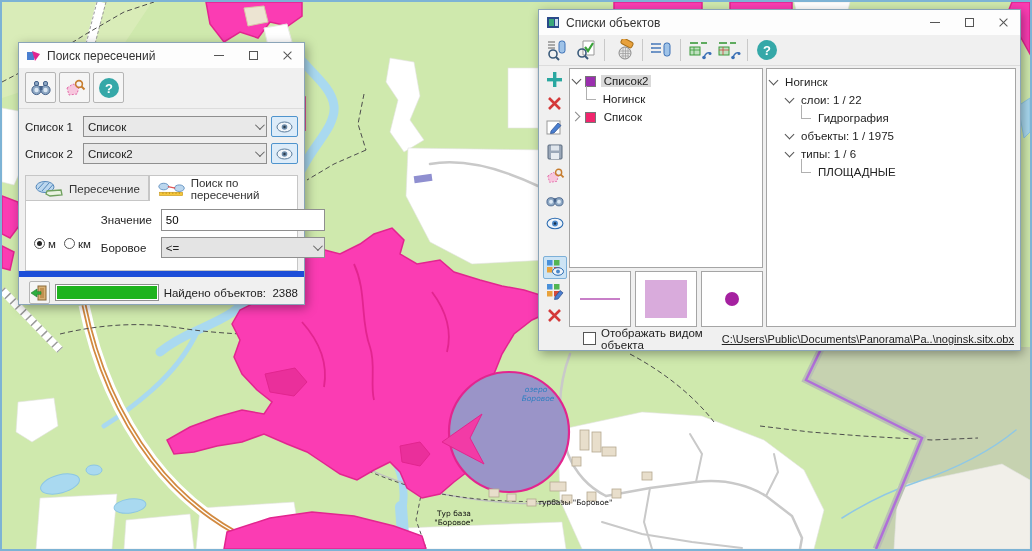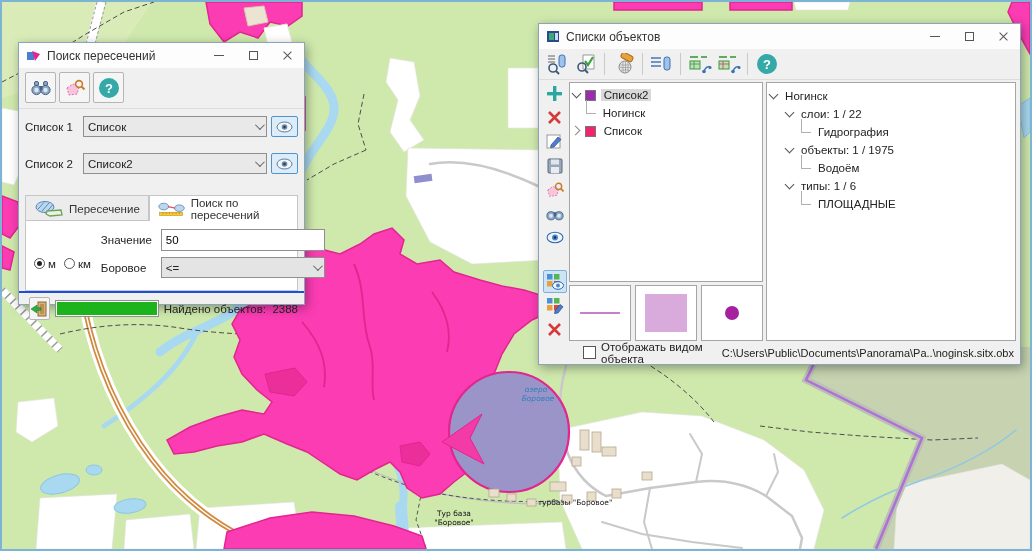--- a/index.html
+++ b/index.html
@@ -26,21 +26,21 @@
       width:1px; height:11px; background:#555; }
   .glyph-close::before{ transform:rotate(45deg);} .glyph-close::after{ transform:rotate(-45deg);}
 
   
   #intersect-win { left:16px; top:40px; width:287px; height:263px; }
   .idlg-toolbar { display:flex; gap:3px; padding:4px 6px 5px 6px;
                   border-bottom:1px solid #dcdcdc; }
   .tbtn { width:31px; height:31px; background:#f5f5f5; border:1px solid #b5b5b5;
           border-radius:2px; display:flex; align-items:center; justify-content:center; }
   .idlg-rows { padding:7px 6px 2px 6px; }
-  .frow { display:flex; align-items:center; margin-bottom:16px; }
+  .frow { display:flex; align-items:center; margin-bottom:6px; }
   .frow .lbl { width:58px; font-size:11.5px; color:#222; }
   .combo { flex:1 1 auto; height:21px; background:#e9e9e9; border:1px solid #8f8f8f;
            display:flex; align-items:center; padding:0 4px; font-size:11.5px; position:relative; }
   .combo .chev { margin-left:auto; width:7px; height:7px; border-right:1px solid #666;
                  border-bottom:1px solid #666; transform:rotate(45deg) translateY(-2px); }
   .eyebtn { width:27px; height:21px; margin-left:4px; background:#ddecf9;
             border:1px solid #4f94cd; border-radius:2px;
             display:flex; align-items:center; justify-content:center; }
   .tabwrap { margin:3px 6px 0 6px; flex:1 1 auto; display:flex; flex-direction:column;justify-content:space-between; }
   .tabbar { display:flex; height:26px; }
@@ -54,29 +54,29 @@
   .rdot { width:11px; height:11px; border:1px solid #555; border-radius:50%; background:#fff;
           display:inline-flex; align-items:center; justify-content:center; }
   .rdot.on::after { content:""; width:5px; height:5px; border-radius:50%; background:#222; }
   .fields { flex:1 1 auto; }
   .fieldrow { display:flex; align-items:center; margin-bottom:6px; }
   .fieldrow .flbl { width:60px; font-size:11.5px; }
   .fieldrow input { flex:1 1 auto; height:22px; border:1px solid #8f8f8f; font-size:11.5px;
                     padding:0 4px; font-family:inherit; }
   .combo.gray { background:#e4e4e4; }
   .idlg-bottom { flex:0 0 auto; display:flex; align-items:center; gap:5px;
-                 padding:4px 6px 5px 10px; border-top:2px solid #1d4ed8; }
+                 padding:4px 6px 5px 10px; border-top:6px solid #1d4ed8; }
   .exitbtn { width:29px; height:23px; background:#f5f5f5; border:1px solid #b5b5b5;
              border-radius:2px; display:flex; align-items:center; justify-content:center; }
   .progress { width:147px; height:17px; border:1px solid #8f8f8f; background:#fff; padding:1px; }
   .progress .fill { width:100%; height:100%; background:#1db31d; }
   .statustxt { flex:1 1 auto; text-align:right; font-size:11.5px; white-space:pre; }
 
   
-  #lists-win { left:536px; top:21px; width:483px; height:342px; }
+  #lists-win { left:536px; top:7px; width:483px; height:342px; }
   .ldlg-toolbar { display:flex; align-items:center; gap:2px; padding:2px 4px;
                   border-bottom:1px solid #dcdcdc; height:31px; }
   .flat { width:27px; height:26px; display:flex; align-items:center; justify-content:center;
           border-radius:2px; }
   .tsep { width:1px; height:22px; background:#c9c9c9; margin:0 3px; }
   .ldlg-body { flex:1 1 auto; display:flex; padding:2px 4px 0 2px; min-height:0; }
   .iconstrip { width:28px; display:flex; flex-direction:column; align-items:center; gap:1px; }
   .sbtn { width:24px; height:23px; display:flex; align-items:center; justify-content:center;
           border-radius:2px; }
   .sbtn.sel { background:#cde4f5; border:1px solid #7db0d8; }
@@ -99,21 +99,21 @@
       border-right:1.4px solid #8a8a8a; border-bottom:1.4px solid #8a8a8a; transform:rotate(-45deg); }
   .csq { width:11px; height:11px; flex:0 0 11px; margin-right:5px; border:1px solid #777; }
   .tlabel { padding:0 3px; }
   .tlabel.sel { background:#d9d9d9; }
   .conn { width:10px; height:14px; border-left:1px solid #b0b0b0; border-bottom:1px solid #b0b0b0;
           margin:-6px 4px 6px 0; flex:0 0 10px; }
   .ind { flex:0 0 auto; }
   .ldlg-status { flex:0 0 auto; height:23px; display:flex; align-items:center;
                  padding:0 6px 0 44px; font-size:11.5px; }
   .cb { width:13px; height:13px; border:1px solid #555; background:#fff; margin-right:5px; flex:0 0 13px; }
-  .pathtxt { margin-left:auto; font-size:11px; color:#222; white-space:nowrap; }
+  .pathtxt { margin-left:auto; font-size:11px; color:#222; white-space:nowrap;text-decoration:underline; }
 </style>
 </head>
 <body>
 
 <svg id="map" viewBox="0 0 1028 547" xmlns="http://www.w3.org/2000/svg">
   <rect x="0" y="0" width="1028" height="547" fill="#cfe9ad"></rect>
   <polygon points="0,0 150,0 110,60 0,96" fill="#d9ecb8"></polygon>
 
   <polygon points="820,345 804,378 920,436 874,547 1028,547 1028,345" fill="#c6d2b0"></polygon>
 
@@ -621,25 +621,20 @@
         <span class="ind" style="width:32px"></span>
         <span class="conn"></span>
         <span class="tlabel">Гидрография</span>
       </div>
       <div class="trow">
         <span class="ind" style="width:16px"></span>
         <span class="chev-d"></span>
         <span class="tlabel">объекты: 1 / 1975</span>
       </div>
       <div class="trow">
-        <span class="ind" style="width:32px"></span>
-        <span class="conn"></span>
-        <span class="tlabel">Водоём</span>
-      </div>
-      <div class="trow">
         <span class="ind" style="width:16px"></span>
         <span class="chev-d"></span>
         <span class="tlabel">типы: 1 / 6</span>
       </div>
       <div class="trow">
         <span class="ind" style="width:32px"></span>
         <span class="conn"></span>
         <span class="tlabel">ПЛОЩАДНЫЕ</span>
       </div>
     </div>

